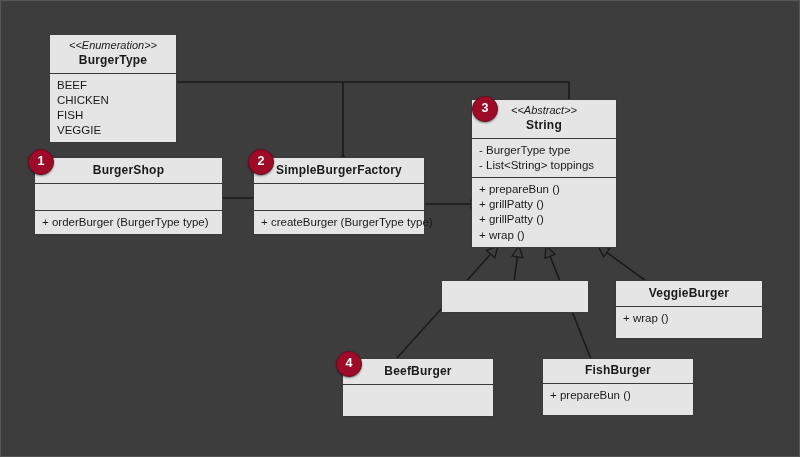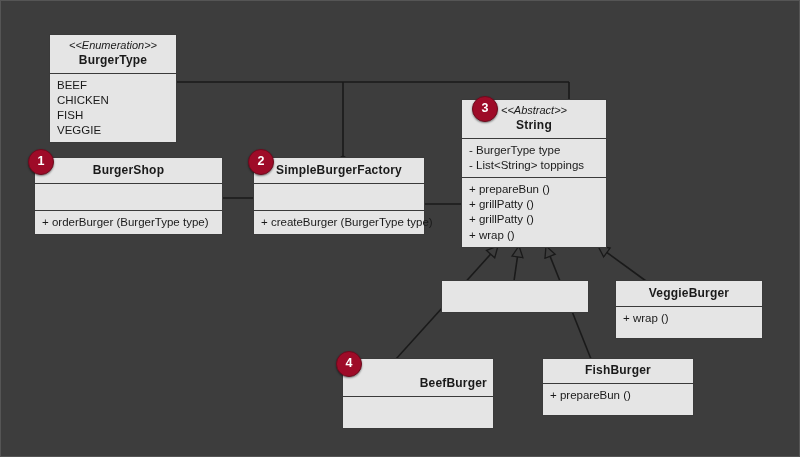--- a/index.html
+++ b/index.html
@@ -148,21 +148,21 @@
   <div class="uml-class" style="left:252px; top:156px; width:172px;">
     <div class="uml-header" style="padding-top:5px;">
       <span class="uml-name">SimpleBurgerFactory</span>
     </div>
     <div class="uml-compartment empty"></div>
     <div class="uml-compartment">
       <div class="uml-row">+ createBurger (BurgerType type)</div>
     </div>
   </div>
 
-  <div class="uml-class" style="left:460px; top:98px; width:146px;">
+  <div class="uml-class" style="left:470px; top:98px; width:146px;">
     <div class="uml-header">
       <span class="uml-stereotype">&lt;&lt;Abstract&gt;&gt;</span>
       <span class="uml-name">String</span>
     </div>
     <div class="uml-compartment">
       <div class="uml-row">- BurgerType type</div>
       <div class="uml-row">- List&lt;String&gt; toppings</div>
     </div>
     <div class="uml-compartment">
       <div class="uml-row">+ prepareBun ()</div>
@@ -179,21 +179,21 @@
   <div class="uml-class" style="left:614px; top:279px; width:148px;">
     <div class="uml-header" style="padding-top:5px;">
       <span class="uml-name">VeggieBurger</span>
     </div>
     <div class="uml-compartment" style="min-height:31px;">
       <div class="uml-row">+ wrap ()</div>
     </div>
   </div>
 
   <div class="uml-class" style="left:341px; top:357px; width:152px;">
-    <div class="uml-header" style="padding-top:17px;text-align:right;">
+    <div class="uml-header" style="padding-top:5px;">
       <span class="uml-name">BeefBurger</span>
     </div>
     <div class="uml-compartment empty" style="min-height:31px;"></div>
   </div>
 
   <div class="uml-class" style="left:541px; top:357px; width:152px;">
     <div class="uml-header" style="">
       <span class="uml-name">FishBurger</span>
     </div>
     <div class="uml-compartment" style="min-height:31px;">

